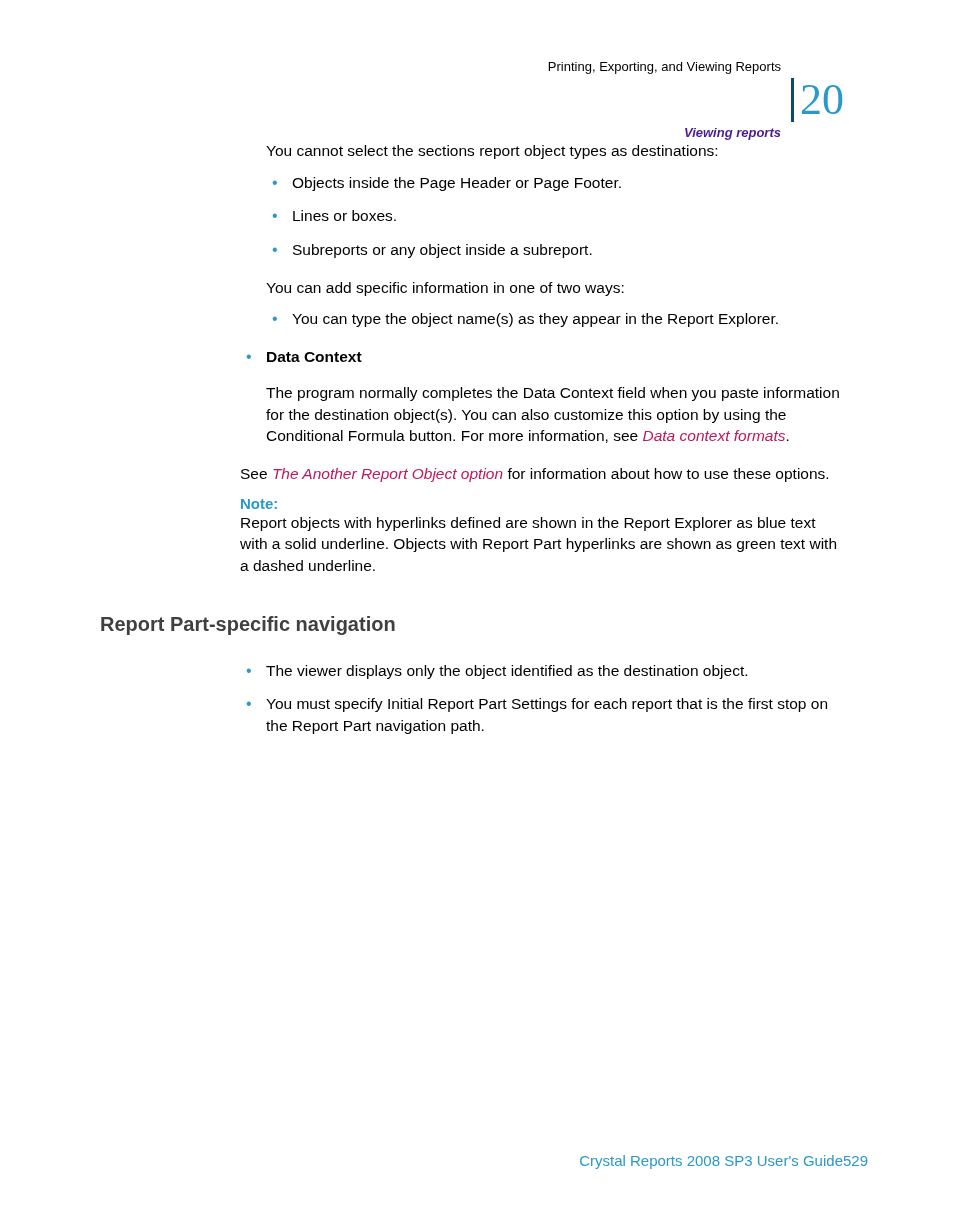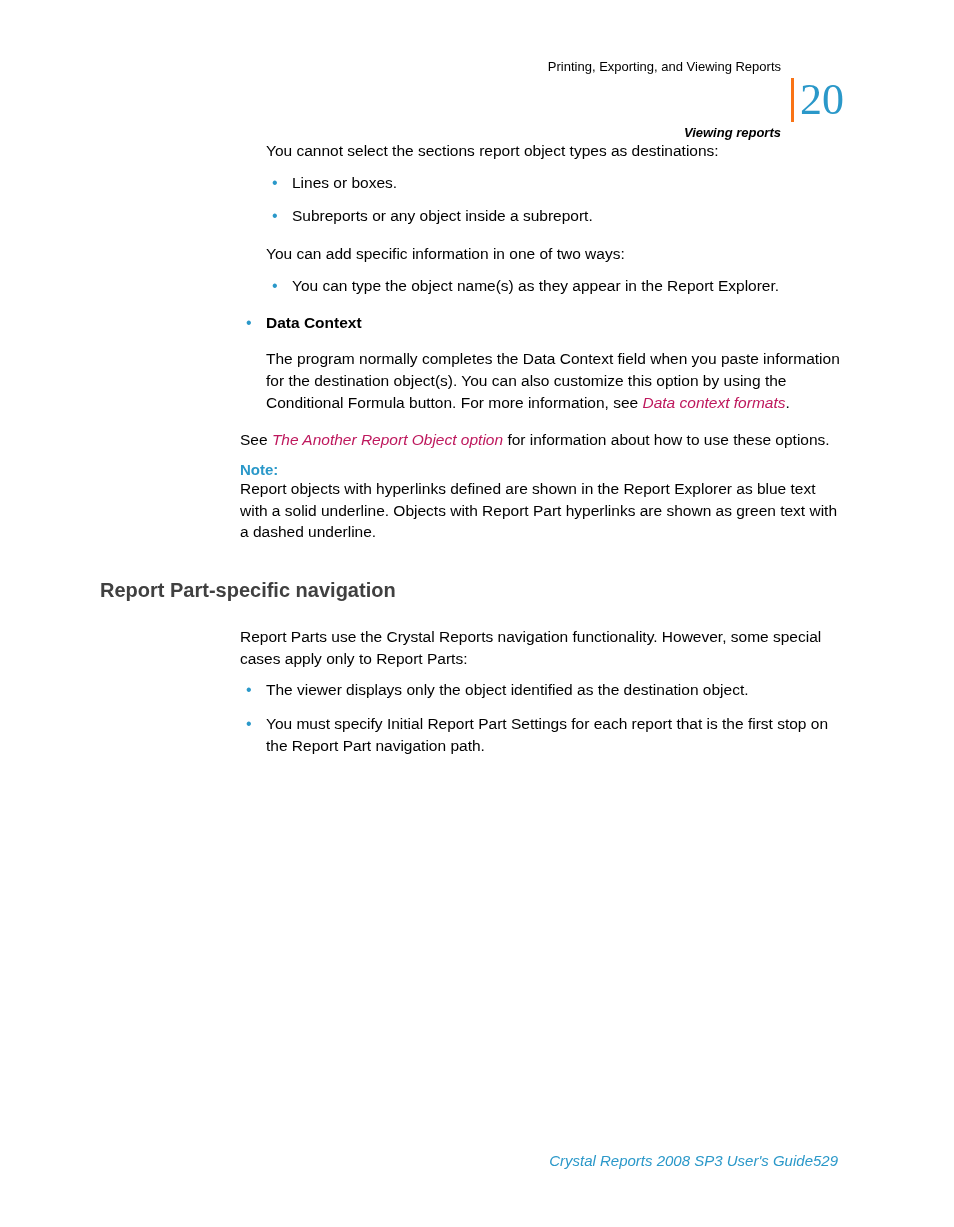--- a/index.html
+++ b/index.html
@@ -12,24 +12,24 @@
     color: #000;
   }
   .page { width: 954px; height: 1227px; position: relative; padding: 60px 110px 0 110px; }
   .header {
     position: absolute; top: 58px; right: 110px; display: flex; align-items: center;
   }
   .header-text {
     text-align: right; margin-right: 10px; font-size: 13px; line-height: 1.35;
   }
   .header-line1 { color: #000; }
-  .header-line2 { color: #000000; font-style: italic; font-weight: bold; margin-top: 48px; }
+  .header-line2 { color: #4c1d95; font-style: italic; font-weight: bold; margin-top: 48px; }
   .chapter-num {
     color: #2a98c9; font-size: 44px; font-weight: 400; font-family: Georgia, 'Times New Roman', serif;
-    border-left: 3px solid #f97316; padding-left: 6px; line-height: 1;
+    border-left: 3px solid #0c4a6e; padding-left: 6px; line-height: 1;
   }
   .content {
     position: absolute; top: 140px; left: 240px; right: 110px;
   }
   .para { font-size: 15.5px; line-height: 1.4; margin-bottom: 10px; color: #000; }
   .bullet-list { list-style: none; margin-bottom: 16px; }
   .bullet-list li {
     font-size: 15.5px; line-height: 1.4; position: relative; padding-left: 26px; margin-bottom: 12px;
   }
   .bullet-list li::before {
@@ -37,22 +37,22 @@
   }
   .bold { font-weight: bold; }
   .link { color: #be185d; font-style: italic; }
   .note-label { color: #2a98c9; font-weight: bold; font-size: 15px; margin-top: 8px; }
   .section-heading {
     color: #404040; font-size: 20px; font-weight: bold; margin-top: 36px; margin-bottom: 24px;
     margin-left: -140px;
   }
   .footer {
     position: absolute; bottom: 58px; left: 0; right: 0; width: 100%;
-    display: flex; justify-content: flex-end; padding-right: 116px;
-    font-size: 15px; color: #2a98c9; font-style: italic;
+    display: flex; justify-content: flex-end; padding-right: 86px;
+    font-size: 15px; color: #2a98c9;
   }
   .footer .pagenum { }
   .sub-content { margin-left: 26px; }
 </style>
 </head>
 <body>
 
 <div class="page">
 
   <div class="header">
@@ -61,20 +61,21 @@
       <div class="header-line2">Viewing reports</div>
     </div>
     <div class="chapter-num">20</div>
   </div>
 
   <div class="content">
 
     <div class="sub-content">
       <p class="para">You cannot select the sections report object types as destinations:</p>
       <ul class="bullet-list">
+        <li>Objects inside the Page Header or Page Footer.</li>
         <li>Lines or boxes.</li>
         <li>Subreports or any object inside a subreport.</li>
       </ul>
 
       <p class="para">You can add specific information in one of two ways:</p>
       <ul class="bullet-list">
         <li>You can type the object name(s) as they appear in the Report Explorer.</li>
       </ul>
     </div>
 
@@ -89,21 +90,20 @@
 
     <p class="para">
       <span>See </span><span class="link">The Another Report Object option</span><span> for information about how to use these options.</span>
     </p>
 
     <p class="note-label">Note:</p>
     <p class="para">Report objects with hyperlinks defined are shown in the Report Explorer as blue text with a solid underline. Objects with Report Part hyperlinks are shown as green text with a dashed underline.</p>
 
     <h2 class="section-heading">Report Part-specific navigation</h2>
 
-    <p class="para">Report Parts use the Crystal Reports navigation functionality. However, some special cases apply only to Report Parts:</p>
     <ul class="bullet-list">
       <li>The viewer displays only the object identified as the destination object.</li>
       <li>You must specify Initial Report Part Settings for each report that is the first stop on the Report Part navigation path.</li>
     </ul>
 
   </div>
 
   <div class="footer">
     <span>Crystal Reports 2008 SP3 User's Guide</span>
     <span class="pagenum">529</span>

